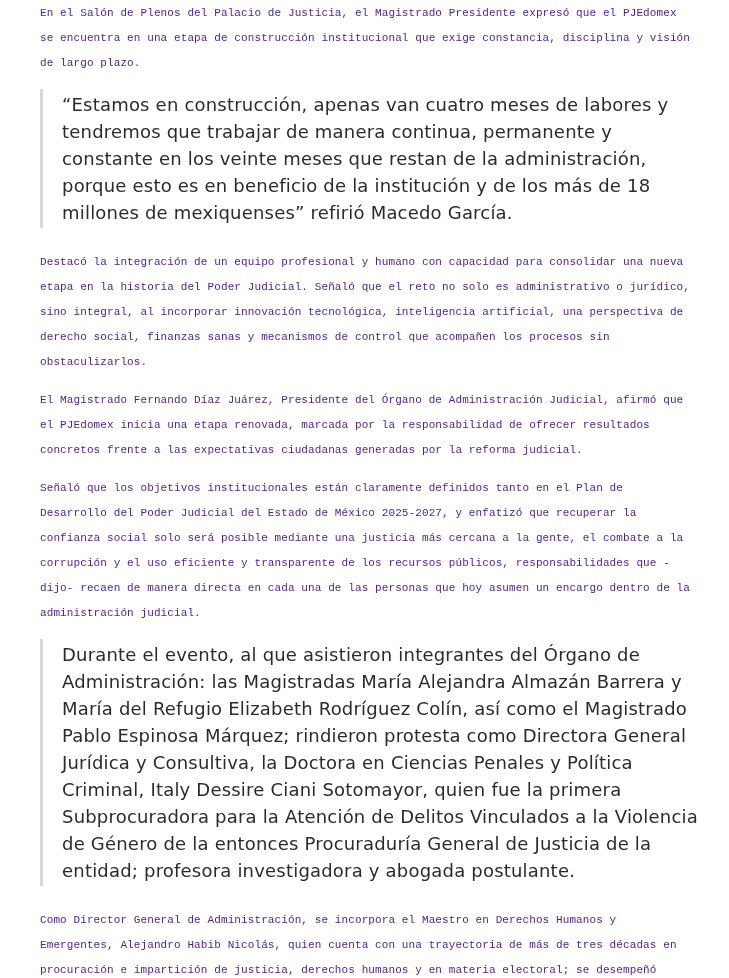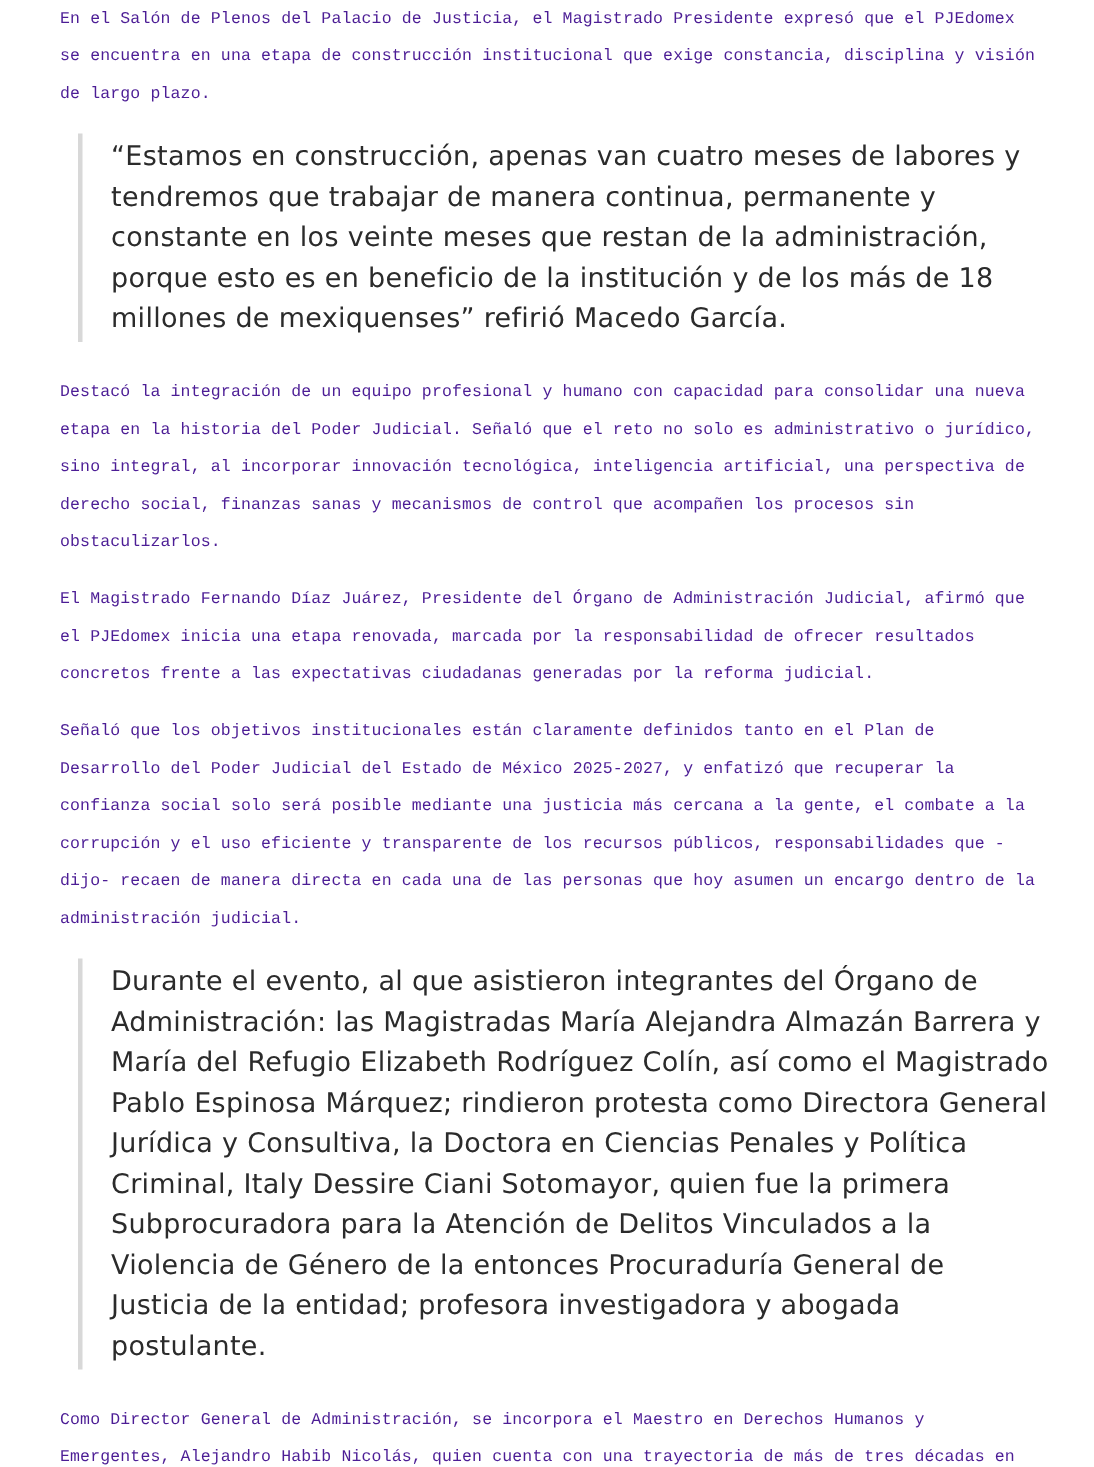--- a/index.html
+++ b/index.html
@@ -17,21 +17,21 @@
   }
   p.body-paragraph {
     margin: 0 0 13px 0;
     font-family: Liberation Mono, monospace;
     font-size: 11px;
     line-height: 25px;
     color: #4c1d95;
     letter-spacing: 0.1px;
   }
   blockquote.pull-quote {
-    margin: 11px -10px 22px 12px;
+    margin: 11px -10px 22px 0;
     padding: 2px 0 2px 19px;
     border-left: 3px solid #d8d8d8;
     font-family: "DejaVu Sans", sans-serif;
     font-size: 18px;
     line-height: 27px;
     color: #2b2b2b;
     letter-spacing: 0.2px;
   }
   blockquote.pull-quote p {
     margin: 0;

